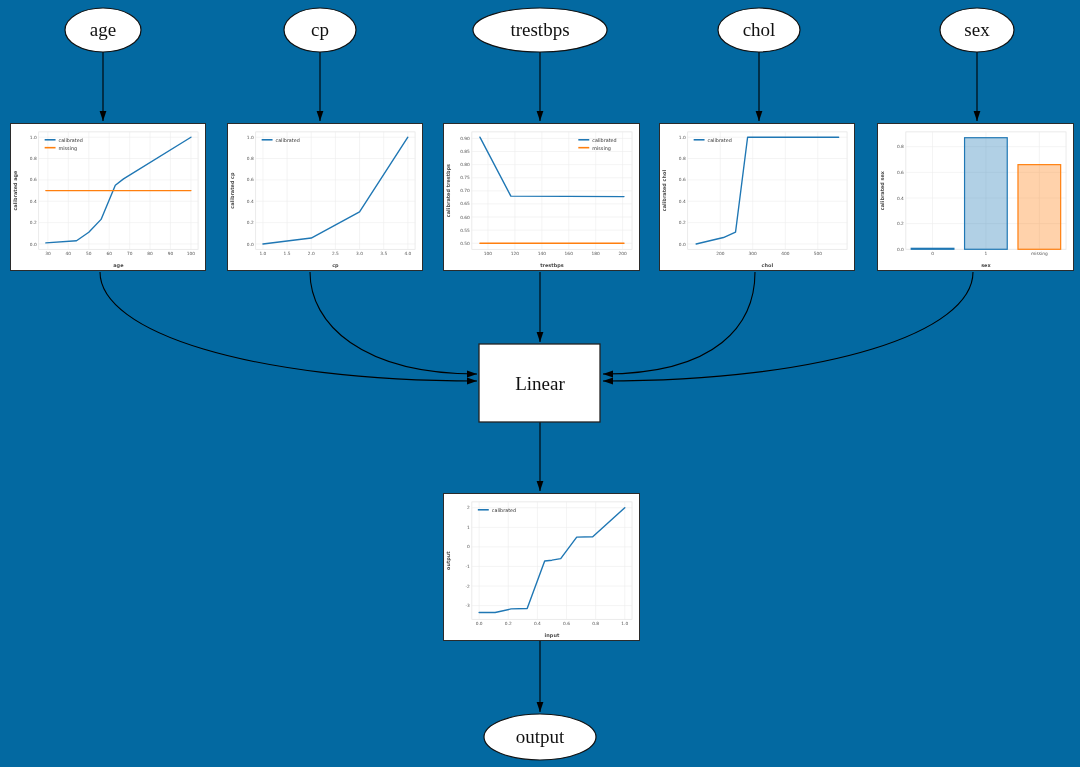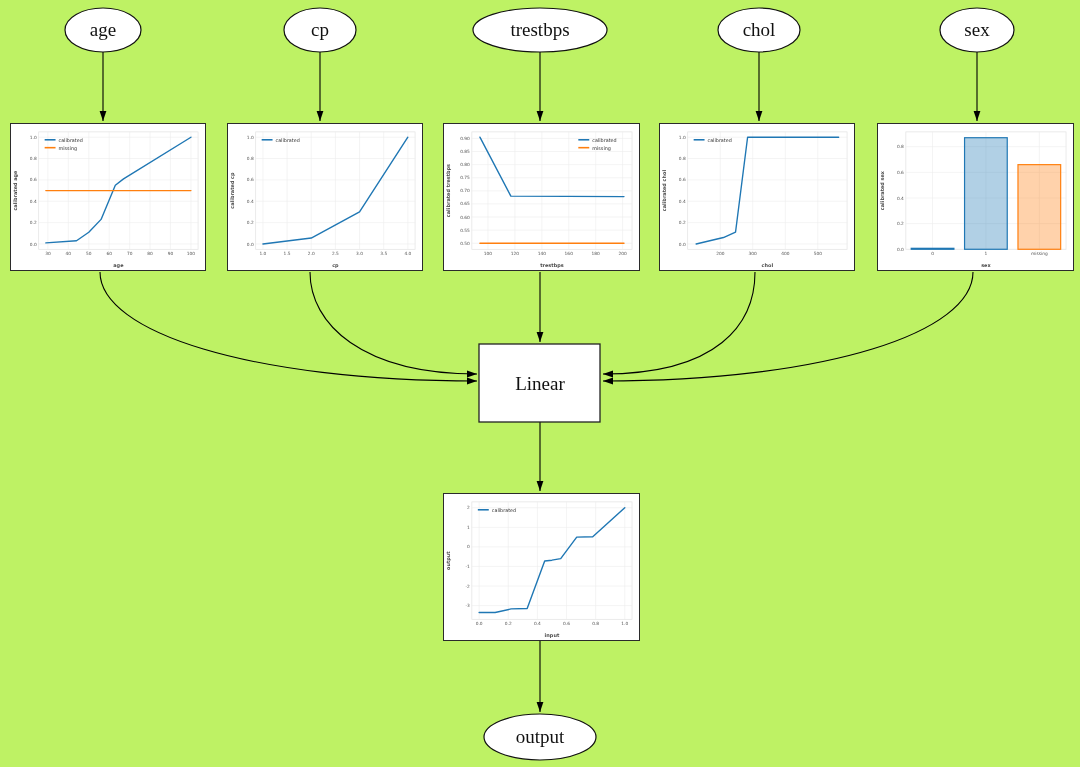--- a/index.html
+++ b/index.html
@@ -1,17 +1,17 @@
 <!DOCTYPE html>
 <html><head>
 <meta charset="utf-8">
 <style>
   html,body{margin:0;padding:0;background:#ffffff;}
   .canvas{
-    position:relative;width:1080px;height:767px;background:#bef264;
+    position:relative;width:1080px;height:767px;background:#0369a1;
     font-family:"Liberation Serif","DejaVu Serif",serif;overflow:hidden;
   }
   .wires{position:absolute;left:0;top:0;}
   .node-label{font-family:"Liberation Serif","DejaVu Serif",serif;font-size:19px;fill:#111;}
   .plot{
     position:absolute;background:#fff;border:1px solid #2b2b2b;box-sizing:border-box;
   }
   .plot svg{display:block;width:100%;height:100%;}
   .tick{font-size:4.4px;fill:#565656;font-family:"DejaVu Sans","Liberation Sans",sans-serif;}
   .leg{font-size:4.9px;fill:#333;font-family:"DejaVu Sans","Liberation Sans",sans-serif;}

